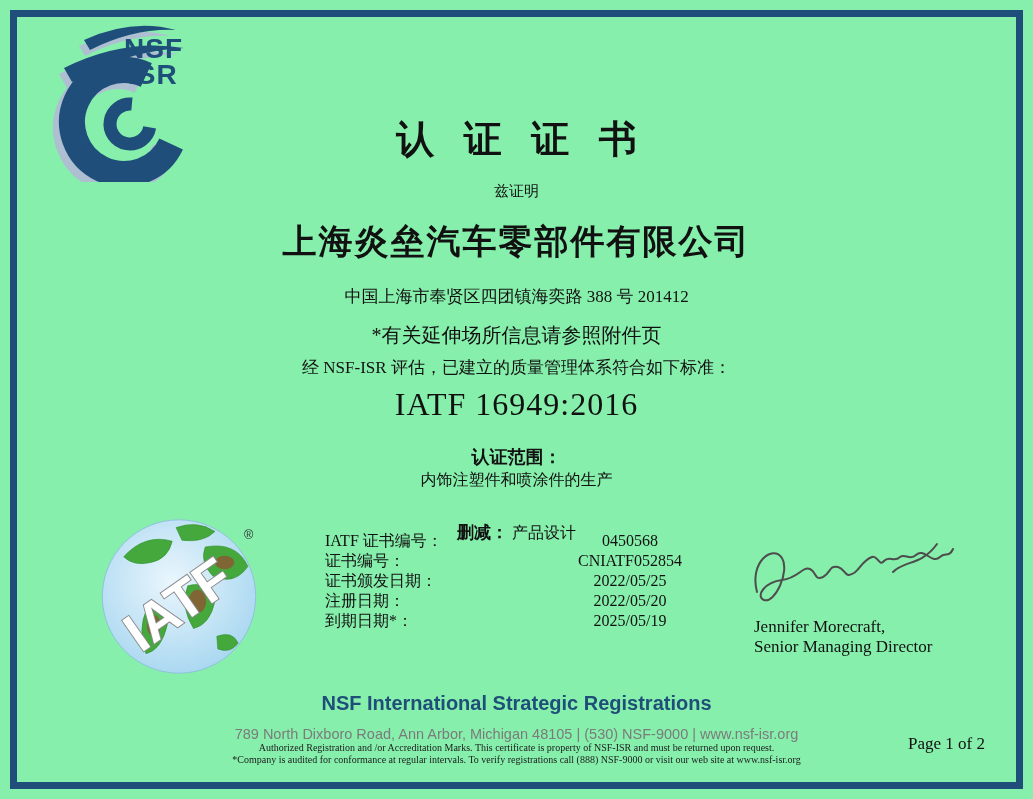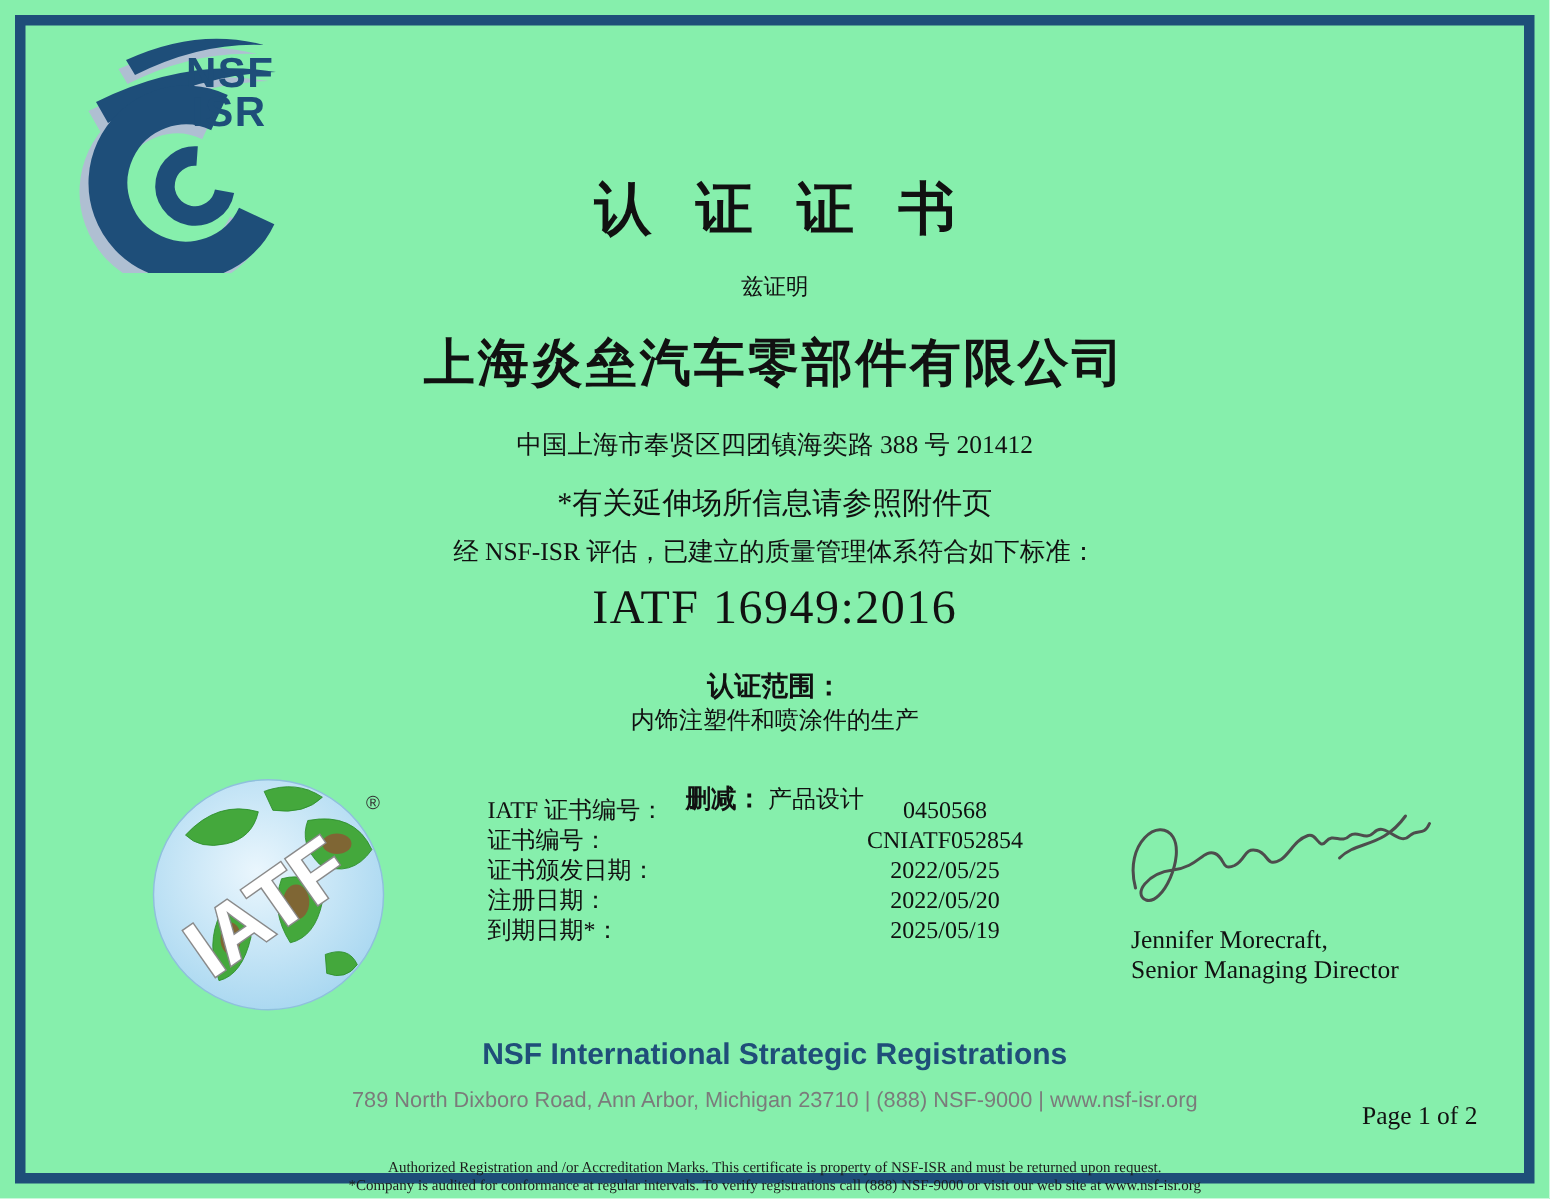--- a/index.html
+++ b/index.html
@@ -34,21 +34,21 @@
   .drow{display:flex;}
   .dlabel{width:200px;text-align:left;}
   .dvalue{flex:1;text-align:center;}
 
   .globe{position:absolute;left:95px;top:514px;width:168px;height:165px;}
   .sig-block{position:absolute;left:745px;top:536px;width:230px;}
   .sig-name{position:absolute;left:754px;top:617px;font-size:17px;line-height:20px;}
 
   .footer-org{top:662px;font-size:20px;font-weight:bold;color:#1F4E79;}
   .footer-addr{top:696px;font-size:14.5px;color:#7b7b7b;}
-  .fine{top:743px;font-size:10px;line-height:12px;color:#1b1b1b;}
+  .fine{top:712px;font-size:10px;line-height:12px;color:#1b1b1b;}
   .pagenum{position:absolute;right:48px;top:734px;font-size:17px;}
 </style>
 </head>
 <body>
 
 <div class="page">
   <div class="frame"></div>
 
   <div class="abs nsf-logo">
     <svg width="200" height="160" viewBox="0 0 200 160">
@@ -147,19 +147,19 @@
         <path d="M148 36 C160 24 176 30 192 8"></path>
       </g>
     </svg>
   </div>
   <div class="sig-name">
     <div>Jennifer Morecraft,</div>
     <div>Senior Managing Director</div>
   </div>
 
   <div class="ctr sans footer-org">NSF International Strategic Registrations</div>
-  <div class="ctr sans footer-addr">789 North Dixboro Road, Ann Arbor, Michigan 23710 | (888) NSF-9000 | www.nsf-isr.org</div>
+  <div class="ctr sans footer-addr">789 North Dixboro Road, Ann Arbor, Michigan 48105 | (530) NSF-9000 | www.nsf-isr.org</div>
   <div class="ctr fine">
     <div>Authorized Registration and /or Accreditation Marks. This certificate is property of NSF-ISR and must be returned upon request.</div>
     <div>*Company is audited for conformance at regular intervals. To verify registrations call (888) NSF-9000 or visit our web site at www.nsf-isr.org</div>
   </div>
   <div class="pagenum">Page 1 of 2</div>
 </div>
 
 </body></html>

